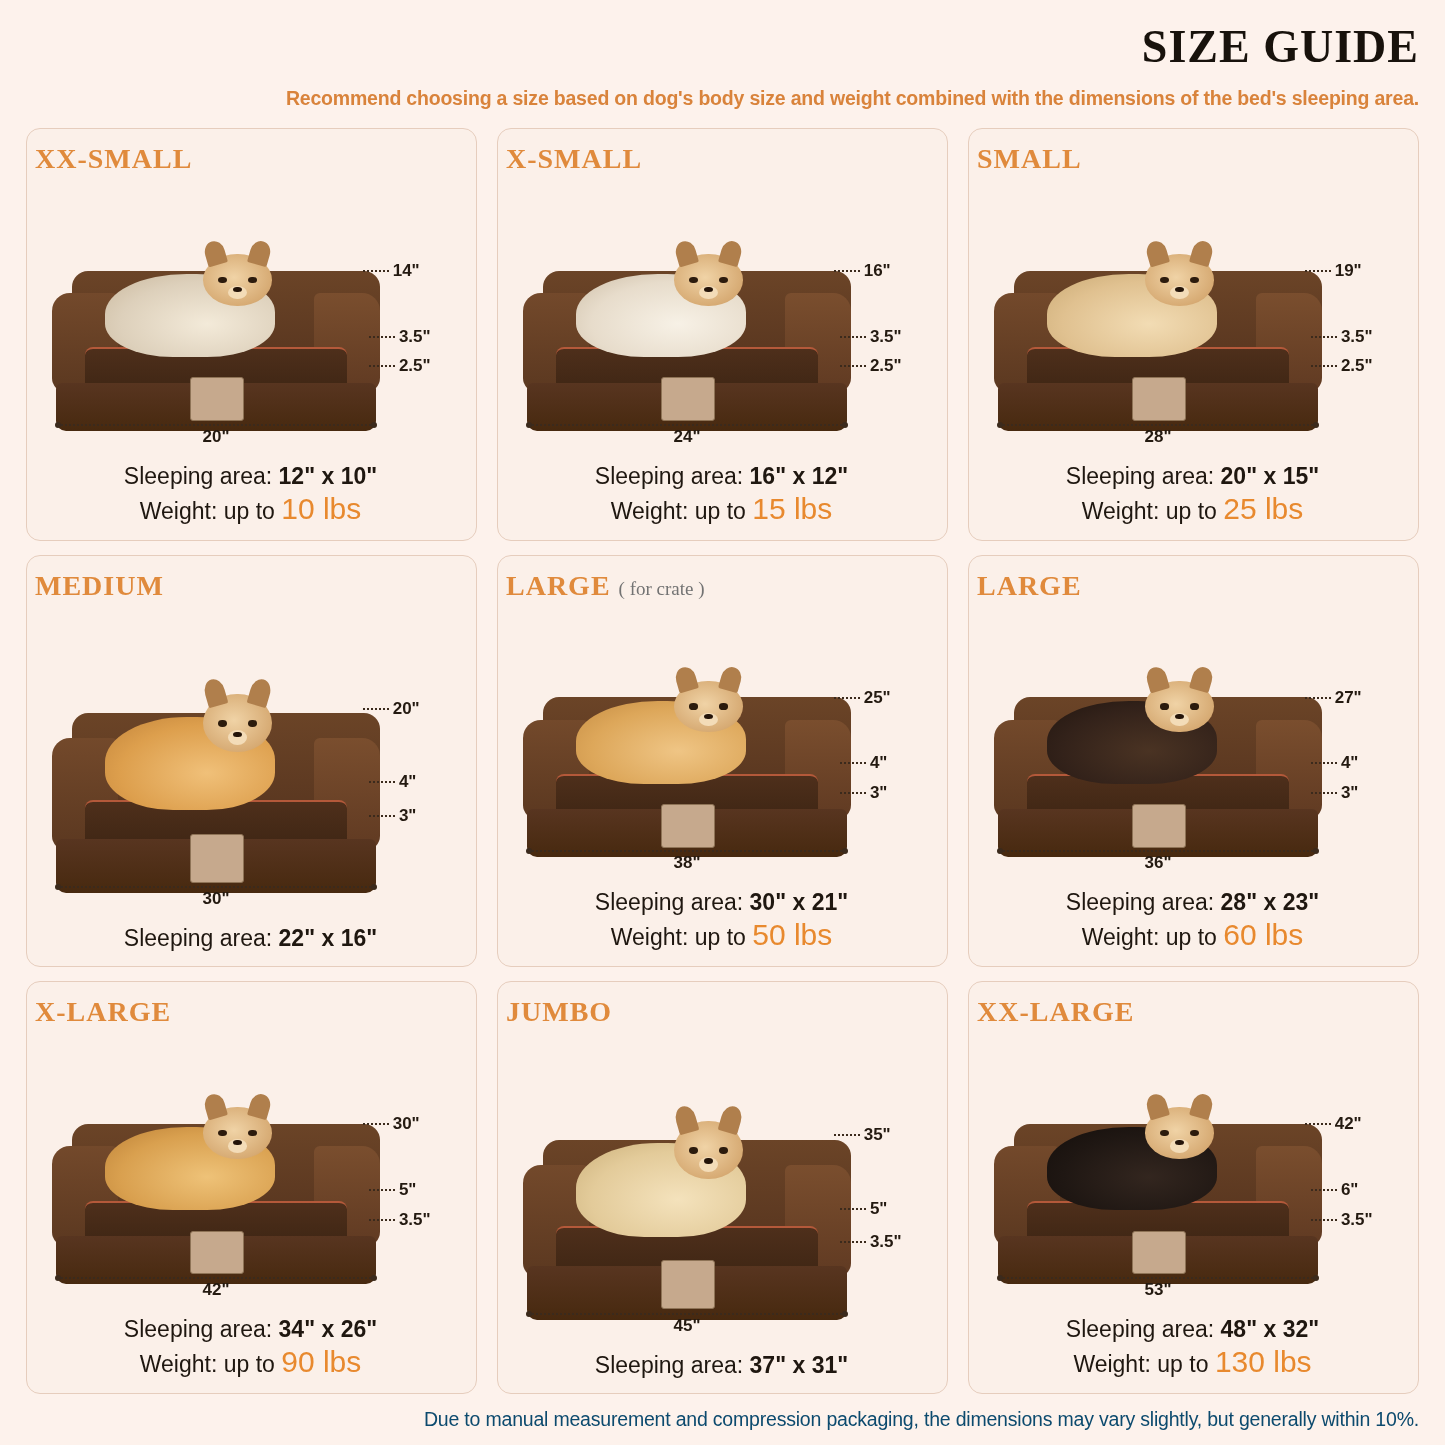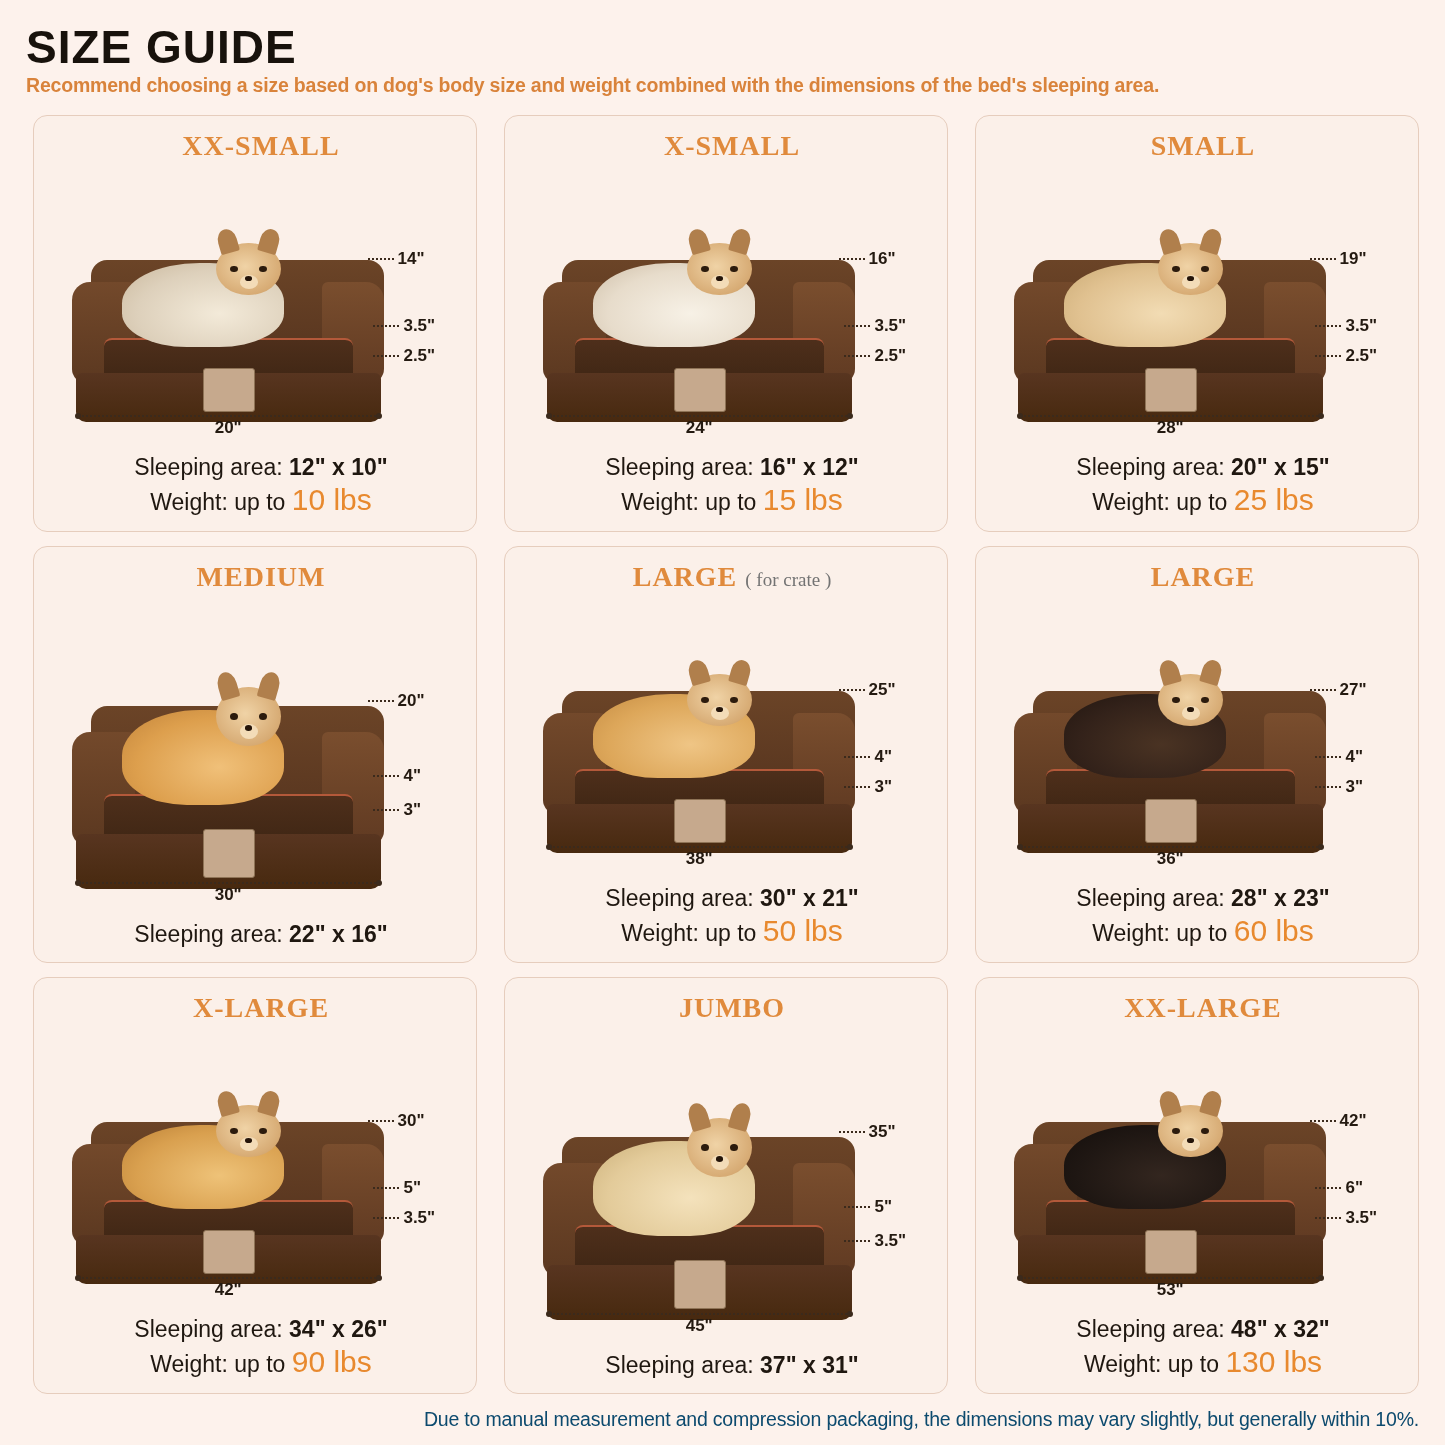--- a/index.html
+++ b/index.html
@@ -16,54 +16,53 @@
   }
   .page {
     width: 1445px;
     height: 1445px;
     box-sizing: border-box;
     padding: 14px 26px 10px 26px;
     display: flex;
     flex-direction: column;
   }
   .title {
-    text-align: left;
-    font-family: Liberation Sans, sans-serif;
+    text-align: right;
+    font-family: Liberation Serif, serif;
     font-weight: bold;
     font-size: 46px;
     letter-spacing: 1px;
     color: #18120c;
-    margin: 6px 0 0 0;
+    margin: 6px 0 14px 0;
   }
   .subtitle {
-    text-align: left;
+    text-align: right;
     font-size: 19.5px;
     font-weight: bold;
     color: #d9833b;
     margin-bottom: 18px;
     letter-spacing: -0.2px;
   }
   .grid {
     flex: 1;
     display: grid;
     grid-template-columns: repeat(3, 1fr);
     grid-template-rows: repeat(3, 1fr);
     gap: 14px 20px;
   }
   .card {
     background: #fbf0e9;
     border: 1px solid #e6cdbd;
     border-radius: 14px;
     position: relative;
     display: flex;
     flex-direction: column;
-    align-items: center;
-    padding: 10px 10px 8px 22px;
+    align-items: flex-start;
+    padding: 10px 10px 8px 8px;
     box-sizing: border-box;
-    margin-left: 7px;
   }
   .card-title {
     font-family: "Liberation Serif", serif;
     font-size: 28px;
     font-weight: bold;
     color: #e08a3c;
     letter-spacing: 1px;
     margin-top: 4px;
     white-space: nowrap;
   }

